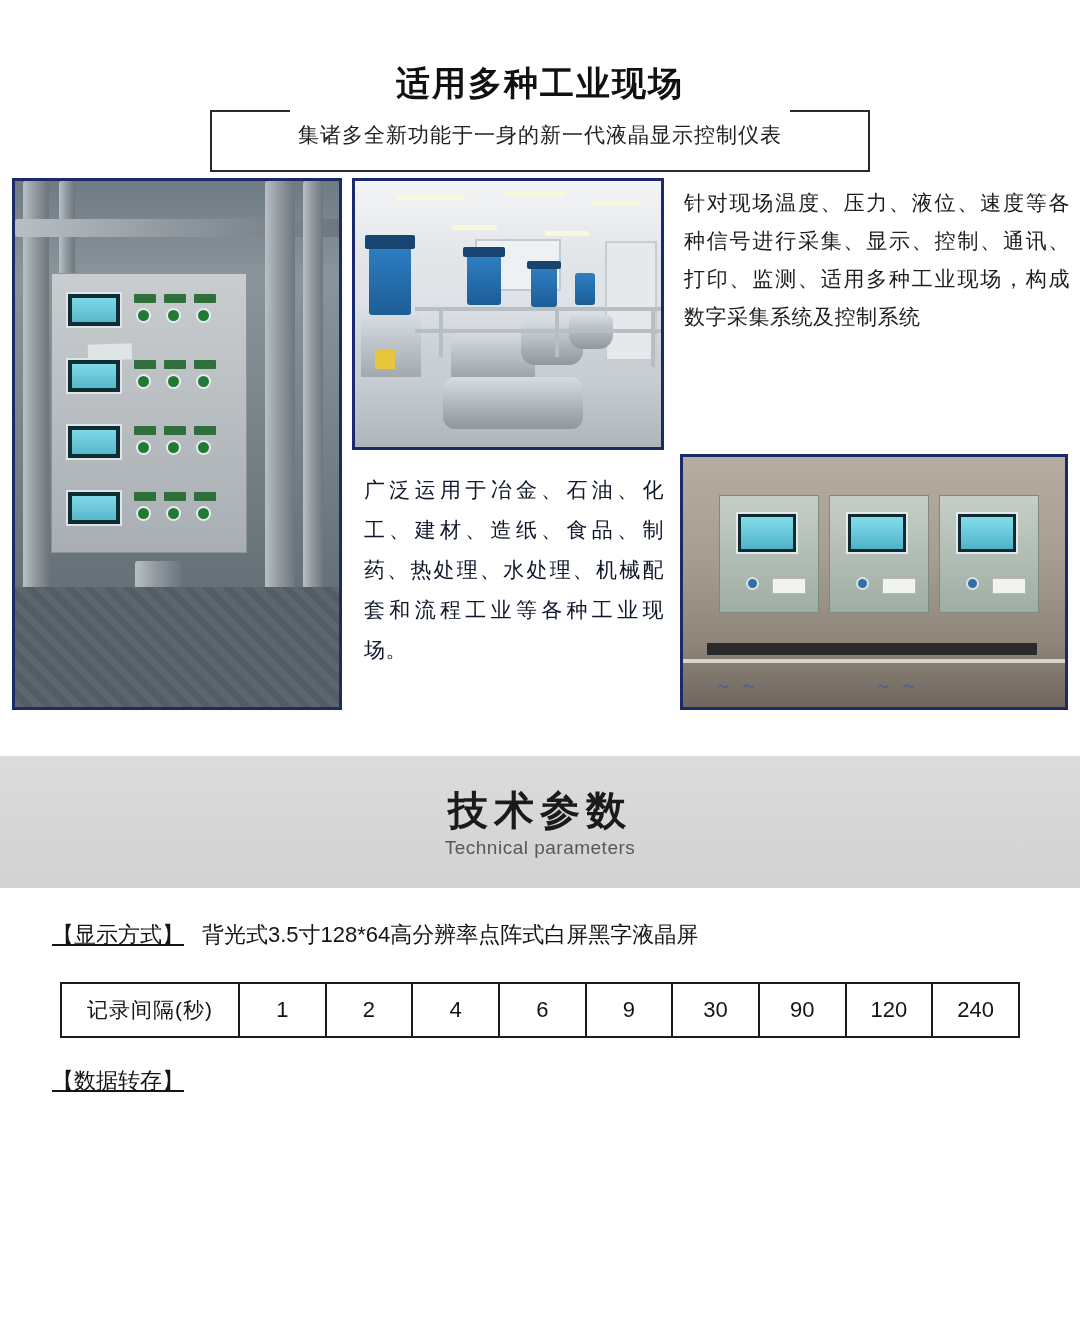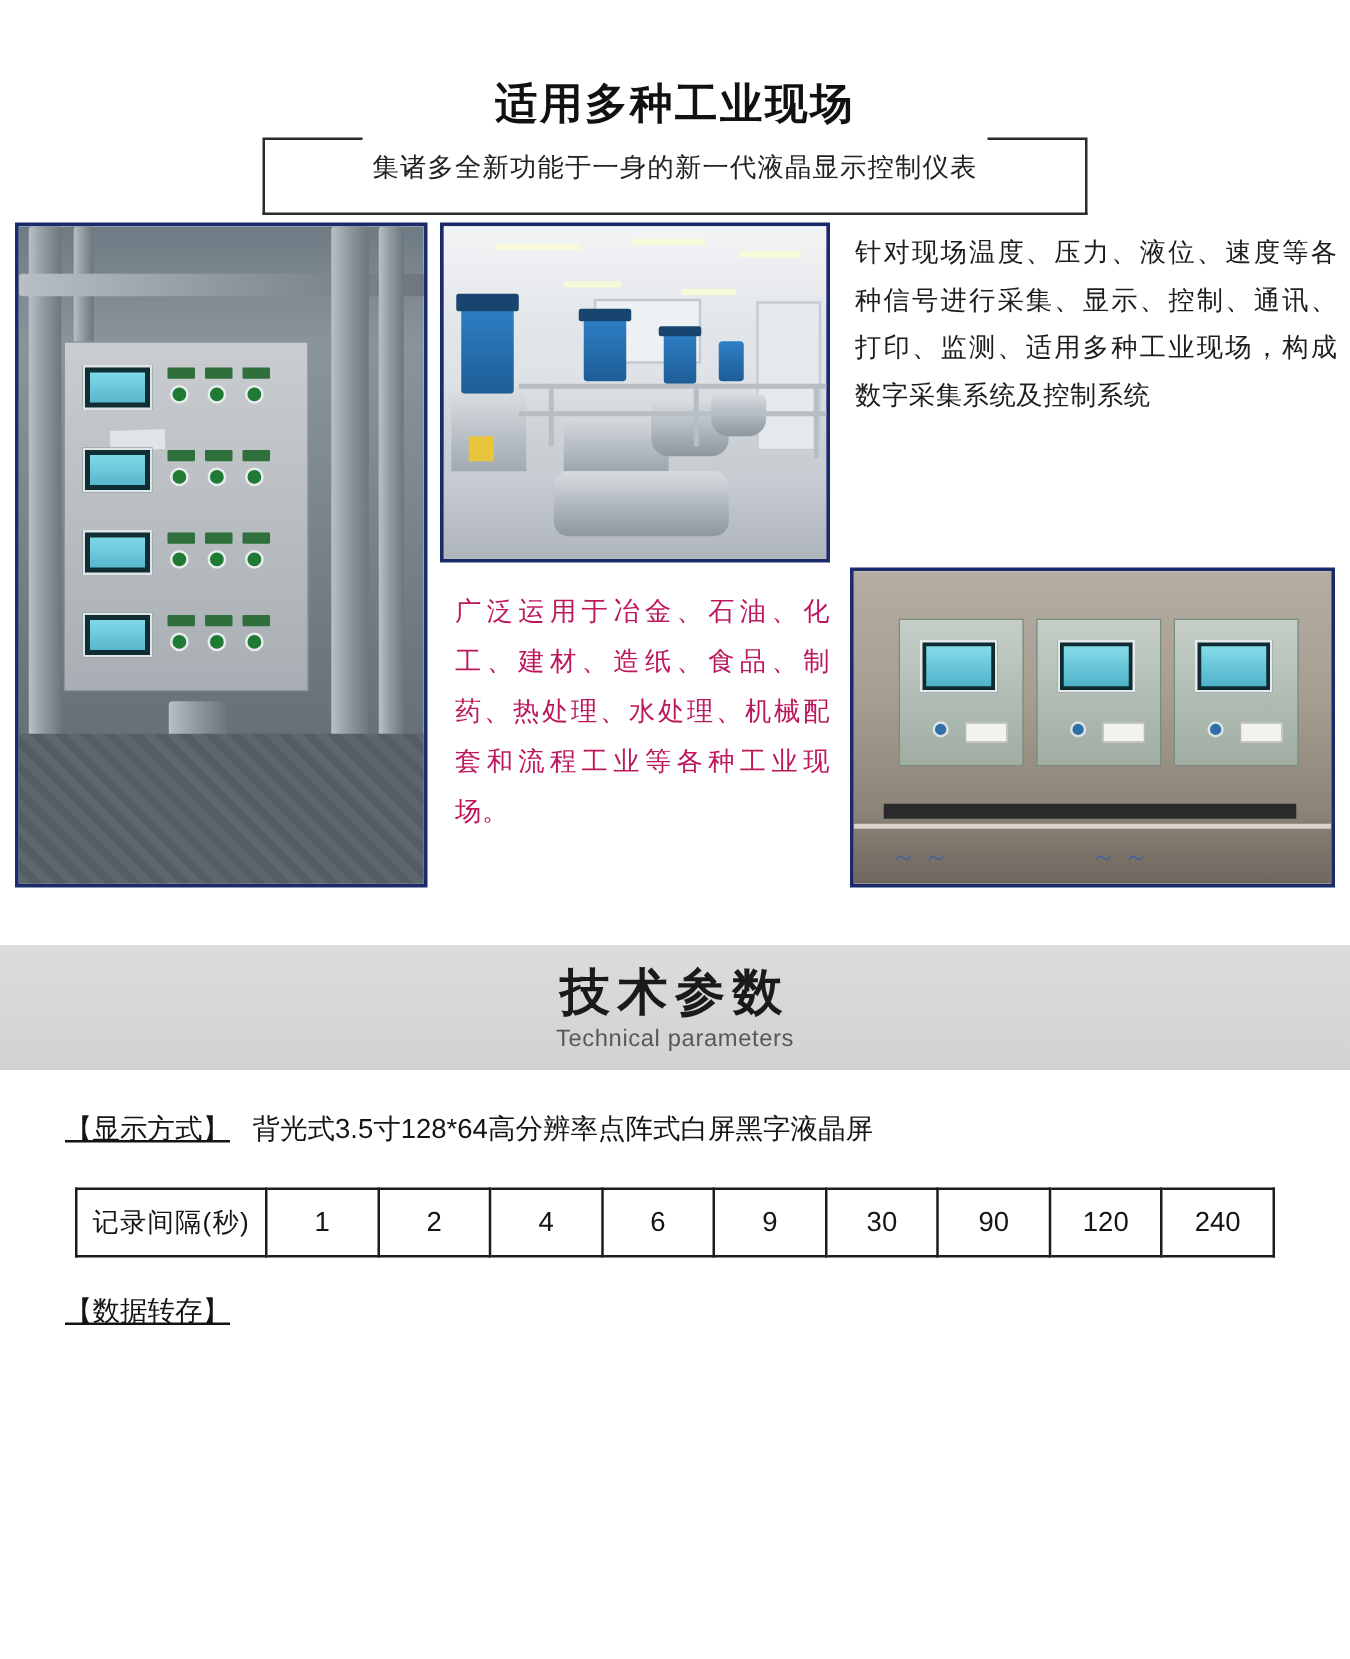--- a/index.html
+++ b/index.html
@@ -169,28 +169,28 @@
   }
 
   
   .txt-right-top {
     position: absolute; left: 684px; top: 6px; width: 386px;
     font-size: 21px; line-height: 38px; color: #1d1d1d; text-align: justify;
     letter-spacing: .5px;
   }
   .txt-mid-bottom {
     position: absolute; left: 364px; top: 292px; width: 300px;
-    font-size: 21px; line-height: 40px; color: #be185d; text-align: justify;
+    font-size: 21px; line-height: 40px; color: #0f172a; text-align: justify;
     letter-spacing: .5px;
   }
 
   
   .banner {
     margin-top: 18px;
-    height: 100px;
+    height: 132px;
     background: linear-gradient(180deg,#dcdcdc,#d2d2d2);
     display: flex; flex-direction: column; align-items: center; justify-content: center;
   }
   .banner-cn {
     font-size: 40px; font-weight: bold; letter-spacing: 6px; color: #1a1a1a;
     line-height: 50px;
   }
   .banner-en {
     font-size: 19px; color: #55595c; letter-spacing: .5px; margin-top: 2px;
   }
@@ -213,21 +213,21 @@
     table-layout: fixed;
   }
   table.param td {
     border: 2px solid #1c1c1c;
     height: 54px;
     text-align: center;
     font-size: 22px;
     color: #141414;
   }
   table.param td.head {
-    width: 152px;
+    width: 178px;
     font-size: 21px;
     letter-spacing: 1px;
     margin-top: 48px;
   }
   .spec-tail { padding: 26px 52px 22px 52px; }
 </style>
 </head>
 <body>
 
 <div class="page">

